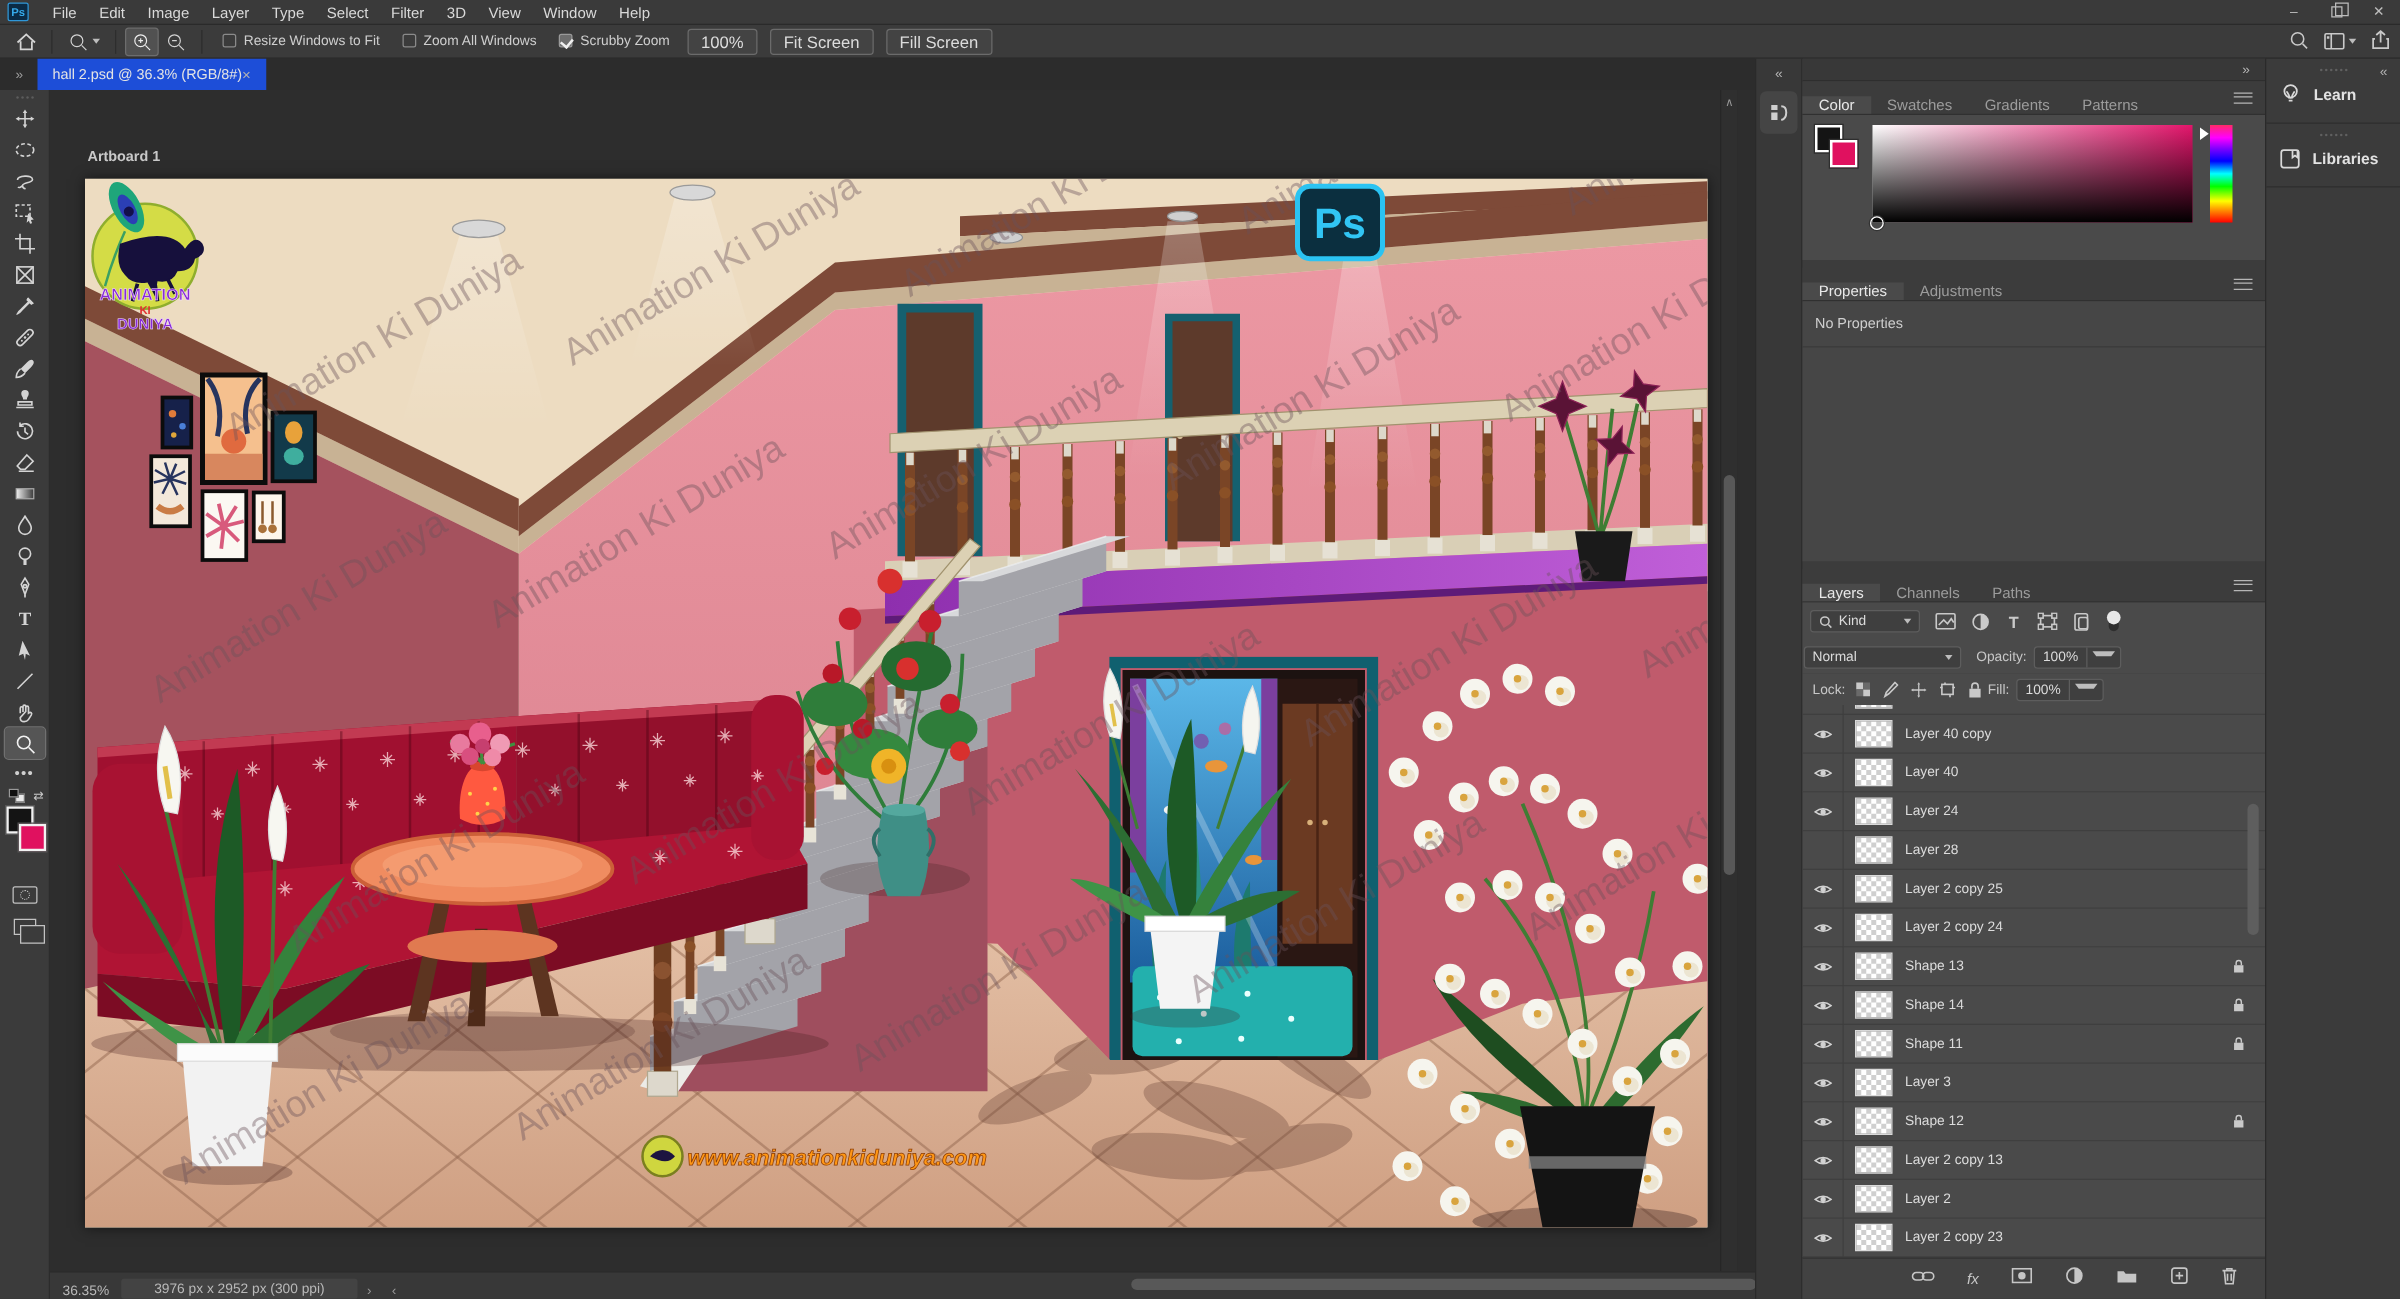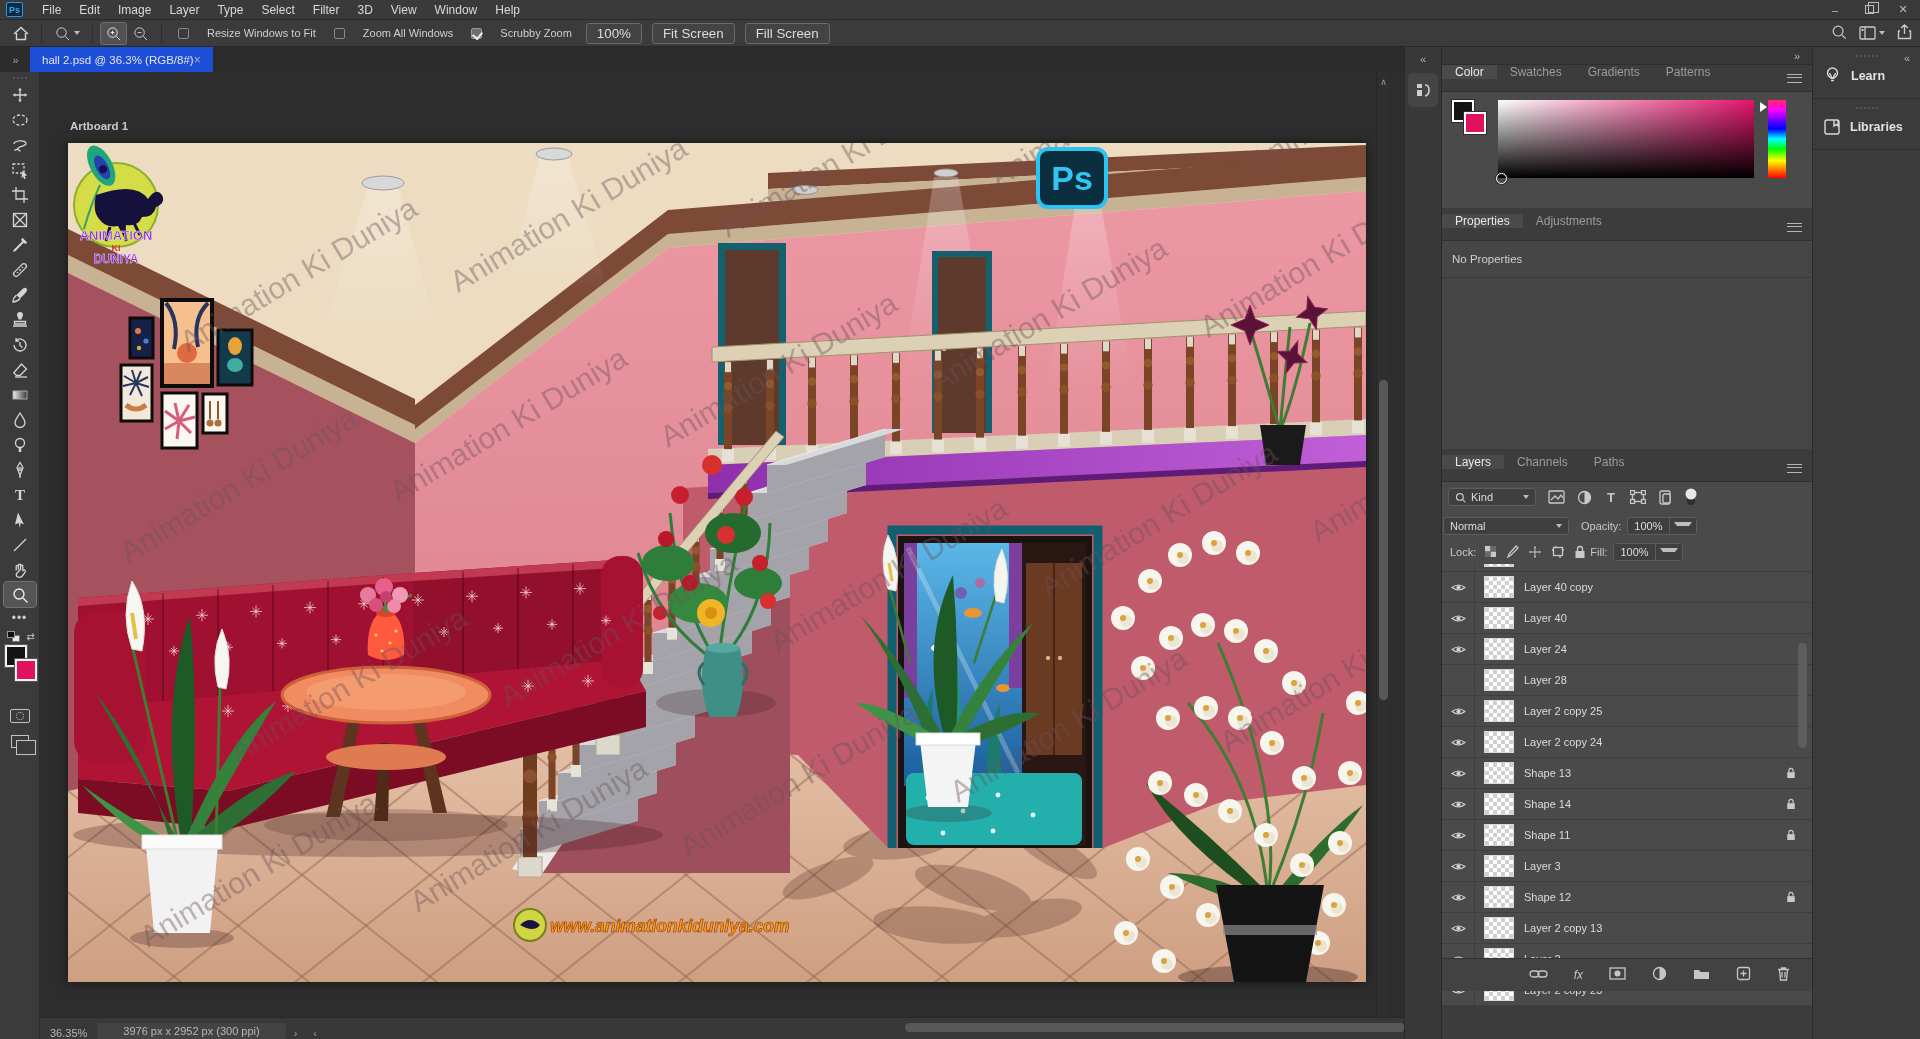--- a/index.html
+++ b/index.html
@@ -15,21 +15,21 @@
   #win-controls{margin-left:auto;display:flex;height:20px}
   .winbtn{width:34px;height:20px;display:flex;align-items:center;justify-content:center;color:#bdbdbd;font-size:11px}
   .restore-glyph{width:9px;height:9px;border:1px solid #bdbdbd;position:relative;background:#3a3a3a}
   .restore-glyph:before{content:"";position:absolute;left:2px;top:-4px;width:9px;height:9px;border:1px solid #bdbdbd}
 
   
   #optionsbar{position:absolute;left:0;top:20px;width:1920px;height:27px;background:#3b3b3b;
     border-bottom:1px solid #282828;display:flex;align-items:center;font-size:11px;color:#cfcfcf}
   .osep{width:1px;height:19px;background:#2d2d2d;margin:0 7px}
   .obtn{border:1px solid #6b6b6b;background:#434343;border-radius:3px;padding:2px 10px;margin:0 5px;color:#dcdcdc}
-  .ochk{display:flex;align-items:center;margin:0 9px;gap:18px}
+  .ochk{display:flex;margin:0 9px;gap:6px}
   .cbox{width:11px;height:11px;border:1px solid #8a8a8a;background:#3b3b3b;border-radius:2px;position:relative}
   .cbox.checked{background:#6e6e6e;border-color:#9a9a9a}
   .cbox.checked:before{content:"";position:absolute;left:2px;top:1px;width:5px;height:7px;
     border:solid #f0f0f0;border-width:0 2px 2px 0;transform:rotate(40deg)}
   .tool-active-box{background:#515151;border:1px solid #6d6d6d;border-radius:3px;padding:2px 4px;display:flex;align-items:center}
   .oicon{display:flex;align-items:center;justify-content:center;padding:2px 5px}
   #opt-right{margin-left:auto;display:flex;align-items:center;margin-right:8px;gap:12px}
   .chev{width:0;height:0;border-left:3.5px solid transparent;border-right:3.5px solid transparent;border-top:4px solid #bdbdbd;display:inline-block;margin-left:3px}
 
   
@@ -80,21 +80,21 @@
   
   #dockstrip{position:absolute;left:1404px;top:47px;width:38px;height:992px;background:#383838;
     border-left:1px solid #2a2a2a;border-right:1px solid #2a2a2a}
   #dockstrip .collapse{text-align:center;color:#b5b5b5;font-size:11px;margin-top:6px}
   #dock-panelbtn{width:30px;height:34px;margin:8px auto 0;background:#454545;border-radius:5px;
     display:flex;align-items:center;justify-content:center}
 
   
   #panels{position:absolute;left:1442px;top:47px;width:370px;height:992px;background:#3c3c3c}
   .ptabs{position:absolute;left:0;width:370px;height:27px;background:#3c3c3c;border-bottom:1px solid #303030;
-    display:flex;align-items:flex-start;font-size:12px}
+    display:flex;align-items:flex-end;font-size:12px}
   .ptab{padding:0 13px;display:flex;align-items:center;color:#9c9c9c}
   .ptab.active{background:#4a4a4a;color:#e8e8e8}
   .hamb{margin-left:auto;margin-right:10px;align-self:center;width:15px;height:9px;
     border-top:1.5px solid #b5b5b5;border-bottom:1.5px solid #b5b5b5;position:relative}
   .hamb:before{content:"";position:absolute;left:0;top:2.4px;width:15px;height:1.5px;background:#b5b5b5}
   .band{position:absolute;left:0;top:0;width:370px;height:18px;background:#383838;border-bottom:1px solid #2e2e2e}
   .band .expand{position:absolute;right:12px;top:3px;color:#b5b5b5;font-size:11px}
   #color-content{position:absolute;left:0;top:45px;width:370px;height:116px;background:#4a4a4a}
   #cc-fg{position:absolute;left:10px;top:8px;width:22px;height:22px;background:#141414;border:2px solid #fff;outline:1px solid #2e2e2e}
   #cc-bg{position:absolute;left:22px;top:20px;width:22px;height:22px;border:2px solid #fff;outline:1px solid #2e2e2e}
@@ -120,21 +120,21 @@
   #layer-list{position:absolute;left:0;top:517px;width:370px;height:442px;background:#424242;overflow:hidden}
   #layer-rows{position:absolute;left:0;top:-23px;width:370px}
   .lrow{height:31px;background:#4a4a4a;border-bottom:1px solid #3f3f3f;display:flex;align-items:center}
   .eyecell{width:33px;height:31px;border-right:1px solid #3f3f3f;display:flex;align-items:center;justify-content:center}
   .lthumb{width:30px;height:22px;margin-left:9px;border:1px solid #d9d9d9;
     background:repeating-conic-gradient(#fff 0 25%,#cfcfcf 0 50%) 0 0/8px 8px}
   .lname{margin-left:10px;font-size:11px;color:#dcdcdc}
   .rowlock{margin-left:auto;margin-right:16px}
   #list-scroll{position:absolute;right:4px;top:520px;width:11px;height:436px}
   #list-scroll .thumb{position:absolute;left:1px;top:76px;width:9px;height:105px;background:#5e5e5e;border-radius:5px}
-  #layers-bottom{position:absolute;left:0;top:911px;width:370px;height:33px;background:#424242;border-top:1px solid #323232;
+  #layers-bottom{position:absolute;left:0;top:959px;width:370px;height:33px;background:#424242;border-top:1px solid #323232;
     display:flex;align-items:center;justify-content:flex-end;gap:26px;padding-right:22px}
   #layers-bottom svg{stroke:#c6c6c6;fill:none;stroke-width:1.3px}
   #layers-bottom .fx{color:#c6c6c6;font-size:12px;font-style:italic}
 
   
   #rightdock{position:absolute;left:1812px;top:47px;width:108px;height:992px;background:#3b3b3b;border-left:1px solid #2a2a2a}
   #rightdock .collapse{position:absolute;right:10px;top:5px;color:#b5b5b5;font-size:11px}
   .rgrip{display:flex;justify-content:center;gap:2px;margin-top:8px}
   .rgrip i{width:2px;height:2px;background:#606060;border-radius:50%}
   .ritem{display:flex;align-items:center;gap:9px;padding:9px 10px;font-size:12.5px;font-weight:bold;color:#e2e2e2}

